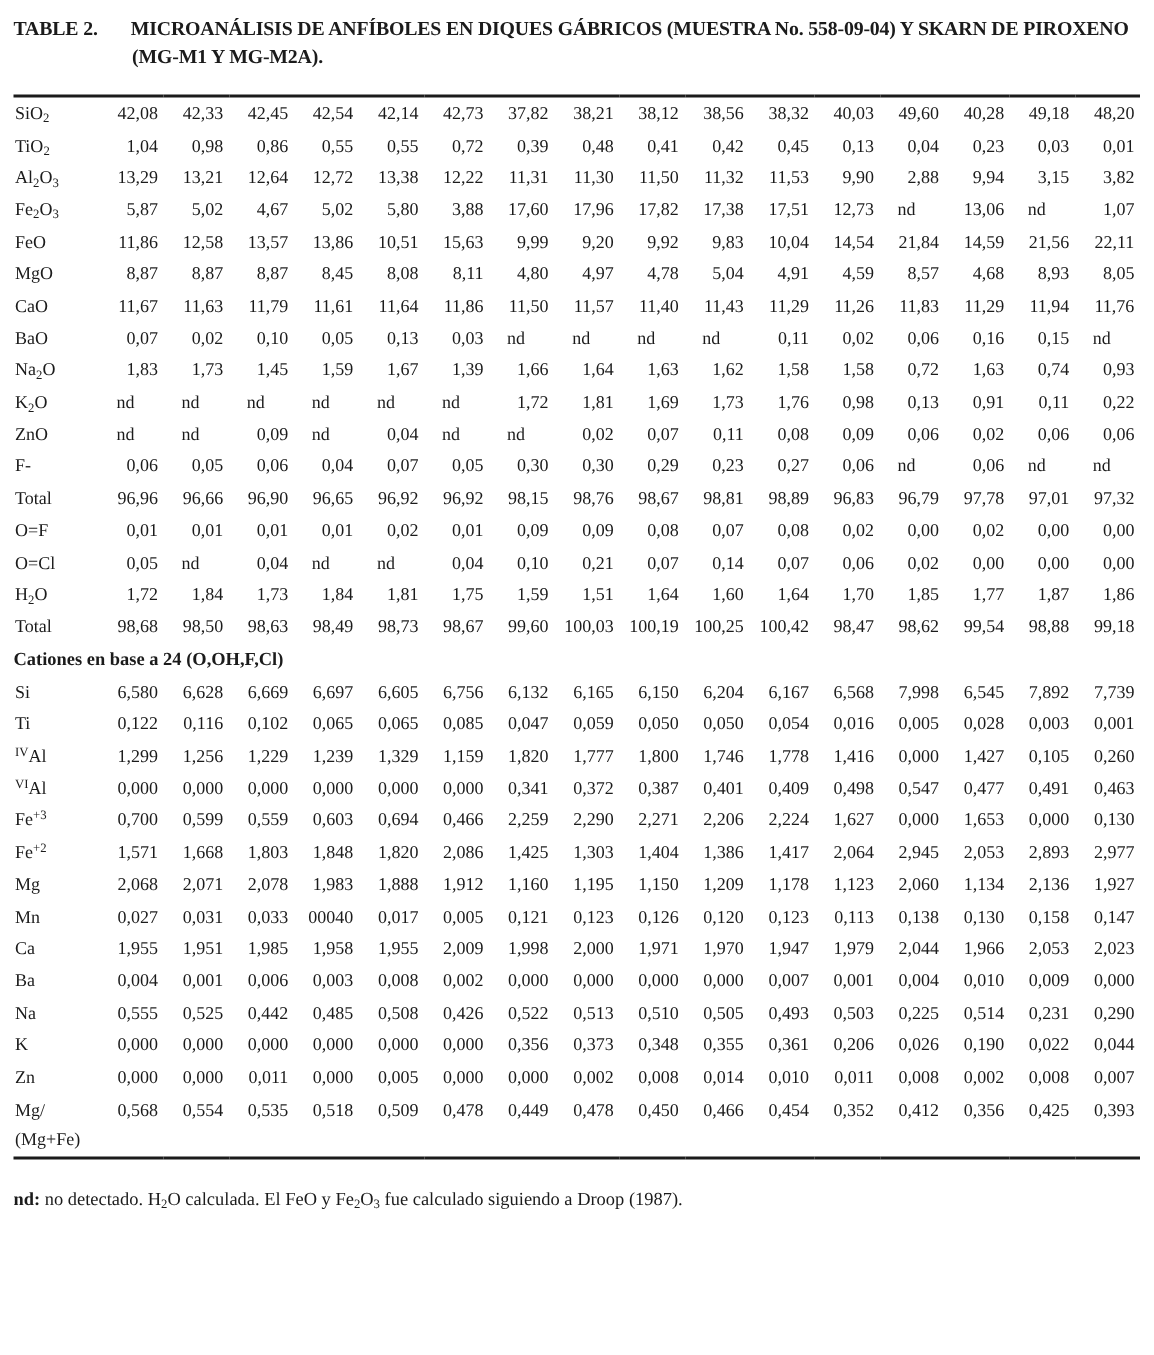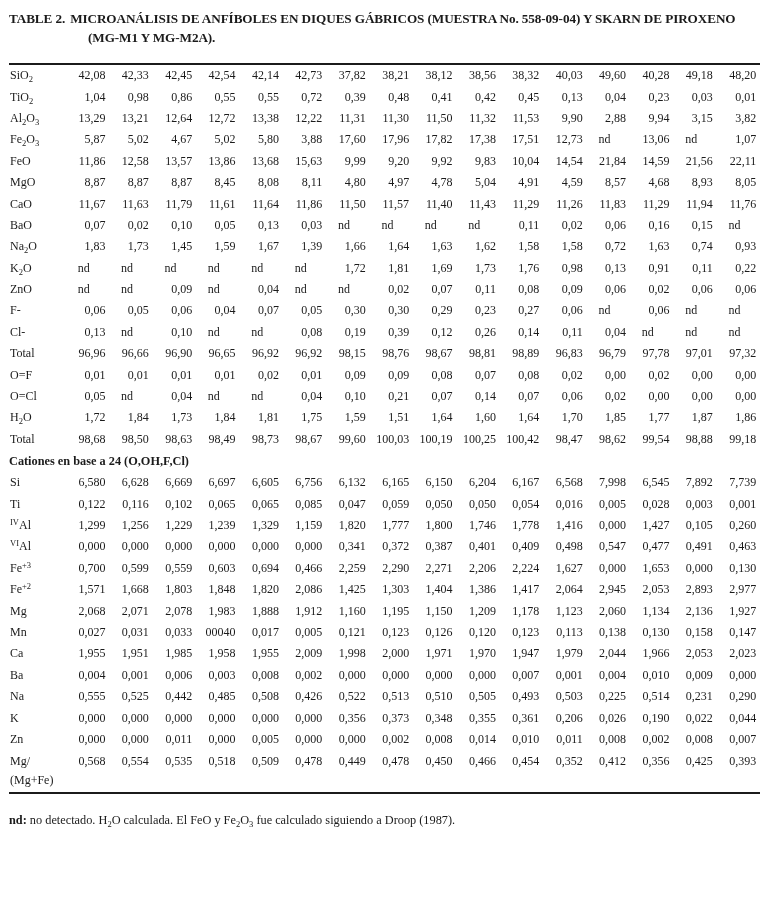--- a/index.html
+++ b/index.html
@@ -12,21 +12,21 @@
   .page { padding: 9px 9px 0 9px; }
 
   .title {
     font-weight: bold;
     font-size: 13.2px;
     line-height: 19px;
     padding-left: 79px;
     text-indent: -79px;
     letter-spacing: -0.1px;
   }
-  .title .title-label { margin-right: 5px; }
+  .title .title-label { margin-right: 22px; }
 
   table.anf {
     border-collapse: collapse;
     table-layout: fixed;
     width: 751px;
     margin-top: 16px;
     border-top: 2px solid #1b1b1b;
     border-bottom: 2px solid #1b1b1b;
   }
   table.anf th, table.anf td {
@@ -173,21 +173,21 @@
           <td class="num">13,06</td>
           <td class="num nd">nd</td>
           <td class="num">1,07</td>
         </tr>
         <tr class="">
           <td class="lbl">FeO</td>
           <td class="num">11,86</td>
           <td class="num">12,58</td>
           <td class="num">13,57</td>
           <td class="num">13,86</td>
-          <td class="num">13,68</td>
+          <td class="num">10,51</td>
           <td class="num">15,63</td>
           <td class="num">9,99</td>
           <td class="num">9,20</td>
           <td class="num">9,92</td>
           <td class="num">9,83</td>
           <td class="num">10,04</td>
           <td class="num">14,54</td>
           <td class="num">21,84</td>
           <td class="num">14,59</td>
           <td class="num">21,56</td>
@@ -316,39 +316,20 @@
           <td class="num">0,07</td>
           <td class="num">0,05</td>
           <td class="num">0,30</td>
           <td class="num">0,30</td>
           <td class="num">0,29</td>
           <td class="num">0,23</td>
           <td class="num">0,27</td>
           <td class="num">0,06</td>
           <td class="num nd">nd</td>
           <td class="num">0,06</td>
-          <td class="num nd">nd</td>
-          <td class="num nd">nd</td>
-        </tr>
-        <tr class="">
-          <td class="lbl">Cl-</td>
-          <td class="num">0,13</td>
-          <td class="num nd">nd</td>
-          <td class="num">0,10</td>
-          <td class="num nd">nd</td>
-          <td class="num nd">nd</td>
-          <td class="num">0,08</td>
-          <td class="num">0,19</td>
-          <td class="num">0,39</td>
-          <td class="num">0,12</td>
-          <td class="num">0,26</td>
-          <td class="num">0,14</td>
-          <td class="num">0,11</td>
-          <td class="num">0,04</td>
-          <td class="num nd">nd</td>
           <td class="num nd">nd</td>
           <td class="num nd">nd</td>
         </tr>
         <tr class="">
           <td class="lbl">Total</td>
           <td class="num">96,96</td>
           <td class="num">96,66</td>
           <td class="num">96,90</td>
           <td class="num">96,65</td>
           <td class="num">96,92</td>

